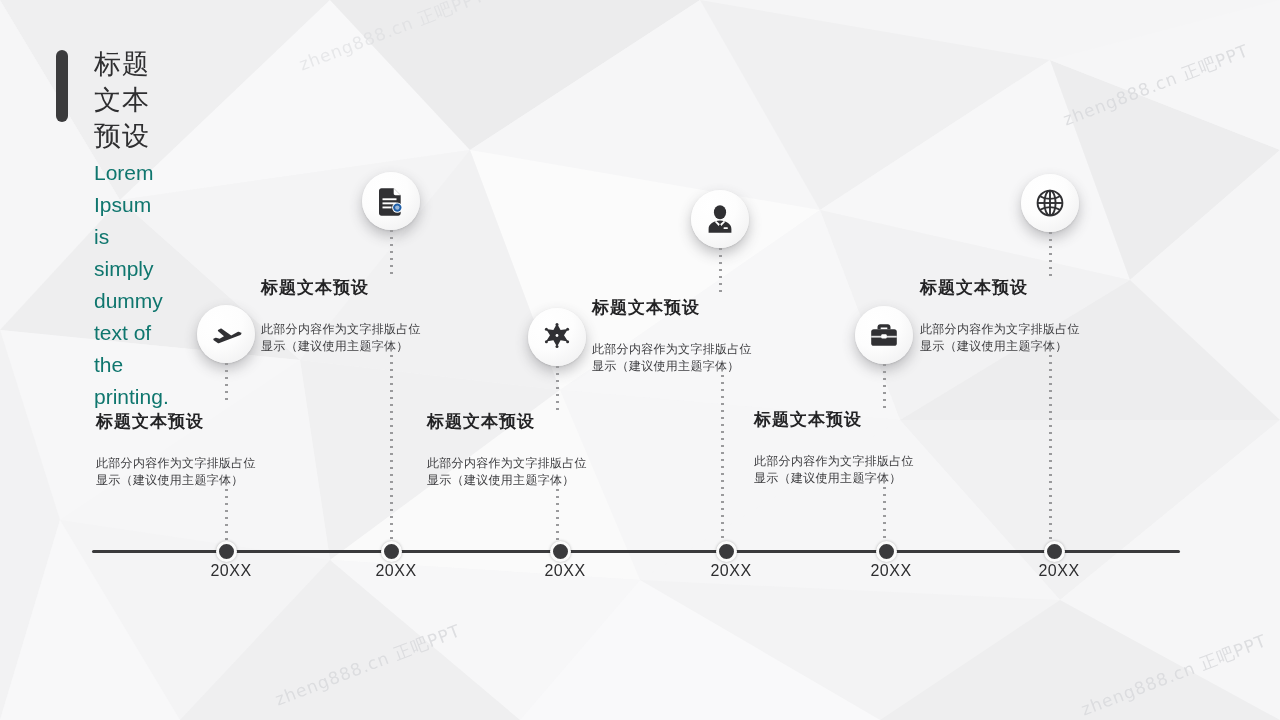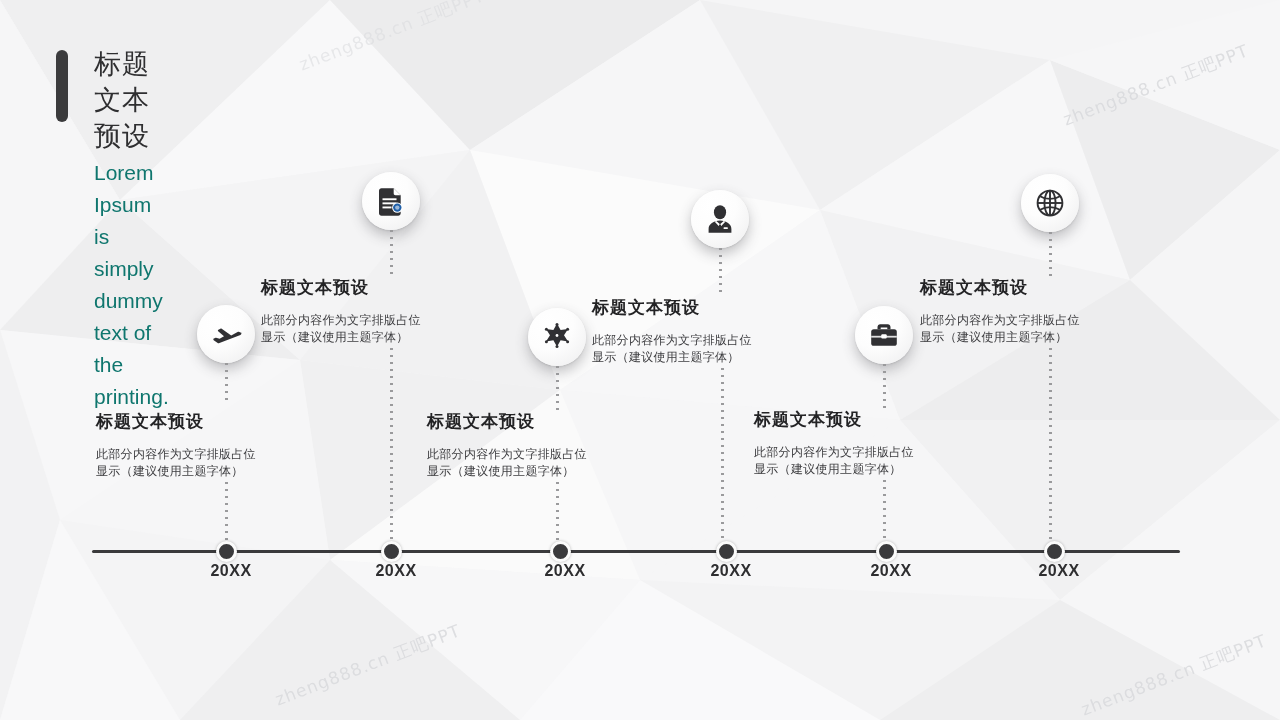--- a/index.html
+++ b/index.html
@@ -56,21 +56,21 @@
   .node{
     position:absolute;top:541px;width:21px;height:21px;margin-left:-10px;
     border-radius:50%;
     background:#3a3a3c;
     border:3px solid #fbfbfb;
     box-shadow:0 0 3px rgba(0,0,0,.25);
     box-sizing:border-box;
   }
   .node-year{
     position:absolute;top:562px;
-    font-size:16px;font-weight:bold;color:#2e2e30;
+    font-size:16px;font-weight:normal;color:#2e2e30;
     letter-spacing:.5px;
     transform:translateX(-50%);
     font-family:"Liberation Sans",sans-serif;
   }
 
   
   .dots{
     position:absolute;width:3px;margin-left:-1px;
     background-image:linear-gradient(to bottom,#9a9a9c 0 2px,rgba(0,0,0,0) 2px 7px);
     background-size:3px 7px;
@@ -89,21 +89,21 @@
   
   .txt{
     position:absolute;width:260px;margin-left:-130px;text-align:left;
   }
   .txt-title{
     font-size:17px;font-weight:bold;color:#232325;letter-spacing:1px;
     line-height:22px;
     font-family:"DejaVu Sans","Liberation Sans",sans-serif;
   }
   .txt-desc{
-    margin-top:14px;
+    margin-top:23px;
     font-size:12px;color:#3c3c3f;line-height:17px;letter-spacing:.3px;
     font-family:"DejaVu Sans","Liberation Sans",sans-serif;
   }
 </style>
 </head>
 <body>
 
 <div class="slide">
 
   <svg class="poly-bg" viewBox="0 0 1280 720" preserveAspectRatio="none">

